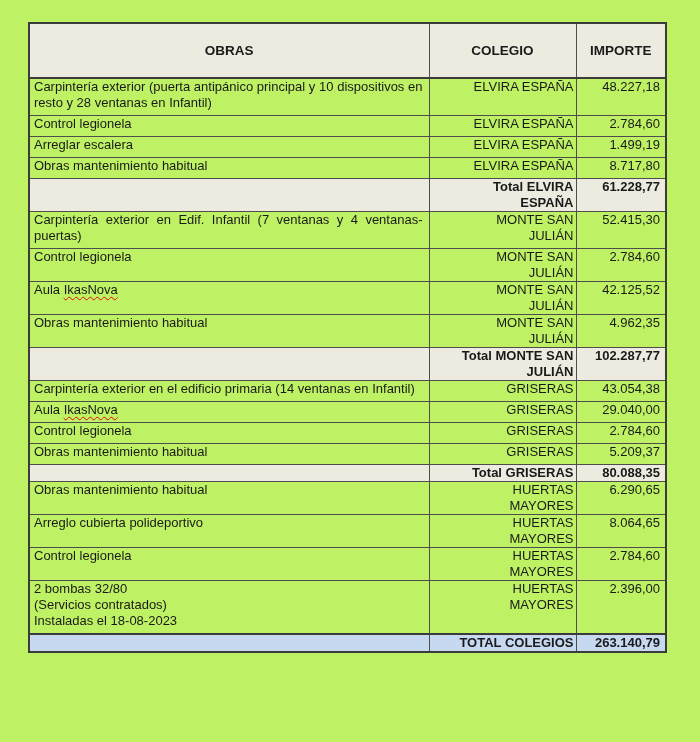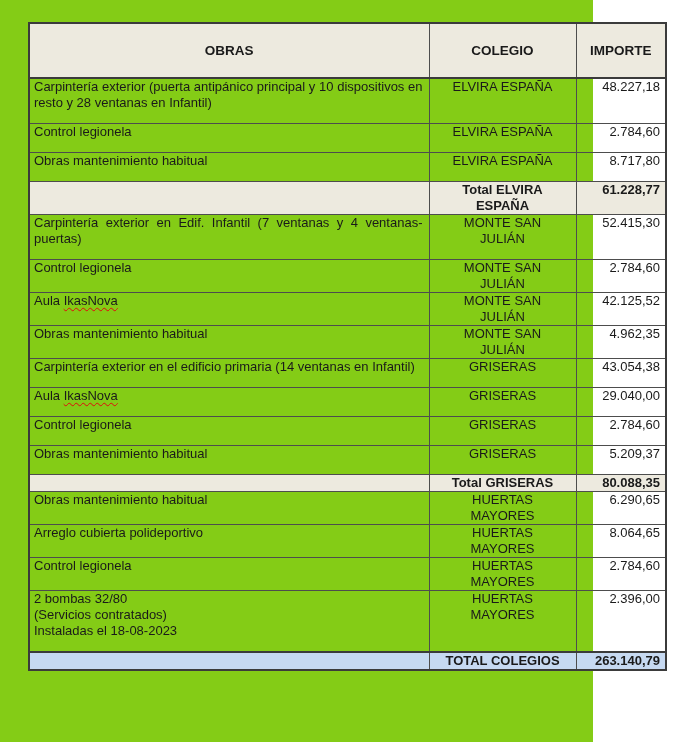--- a/index.html
+++ b/index.html
@@ -12,21 +12,21 @@
     --misspell-c: #e00b0b;
   }
   * { box-sizing: border-box; margin: 0; padding: 0; }
   html, body {
     width: 700px; height: 742px;
     background: #ffffff;
     overflow: hidden;
     font-family: "Liberation Sans", "DejaVu Sans", sans-serif;
     color: var(--text-c);
   }
-  .page { position: relative; width: 593px; height: 742px; background: #84cc16; }
+  .page { position: relative; width: 700px; height: 742px; background: #bef264; }
   table.obras-table {
     position: absolute;
     left: 28px; top: 22px;
     width: 637px;
     border-collapse: collapse;
     table-layout: fixed;
     border: 2px solid var(--outer-c);
     font-size: 13px;
   }
   col.c-obras   { width: 400px; }
@@ -43,25 +43,25 @@
     height: 55px;
     vertical-align: middle;
     text-align: center;
     font-weight: bold;
     font-size: 13.5px;
     background: var(--header-bg);
     border-bottom: 2px solid var(--outer-c);
   }
   td.obras-cell {
     text-align: justify;
-    padding: 0 6px 12px 4px;
+    padding: 0 6px 4px 4px;
     white-space: pre-line;
   }
   td.colegio-cell {
-    text-align: center;
+    text-align: right;
     padding: 0 2px;
     white-space: pre-line;
   }
   td.importe-cell {
     text-align: right;
     padding: 0 5px 0 2px;
   }
   tr.row-subtotal td { background: var(--subtotal-bg); }
   tr.row-subtotal td.colegio-cell,
   tr.row-subtotal td.importe-cell { font-weight: bold; }
@@ -102,20 +102,25 @@
           <td class="obras-cell">Carpintería exterior (puerta antipánico principal y 10 dispositivos en resto y 28 ventanas en Infantil)</td>
           <td class="colegio-cell">ELVIRA ESPAÑA</td>
           <td class="importe-cell">48.227,18</td>
         </tr>
         <tr class="row-data">
           <td class="obras-cell">Control legionela</td>
           <td class="colegio-cell">ELVIRA ESPAÑA</td>
           <td class="importe-cell">2.784,60</td>
         </tr>
         <tr class="row-data">
+          <td class="obras-cell">Arreglar escalera</td>
+          <td class="colegio-cell">ELVIRA ESPAÑA</td>
+          <td class="importe-cell">1.499,19</td>
+        </tr>
+        <tr class="row-data">
           <td class="obras-cell">Obras mantenimiento habitual</td>
           <td class="colegio-cell">ELVIRA ESPAÑA</td>
           <td class="importe-cell">8.717,80</td>
         </tr>
         <tr class="row-subtotal">
           <td class="obras-cell"></td>
           <td class="colegio-cell">Total ELVIRA
 ESPAÑA</td>
           <td class="importe-cell">61.228,77</td>
         </tr>
@@ -136,20 +141,26 @@
           <td class="colegio-cell">MONTE SAN
 JULIÁN</td>
           <td class="importe-cell">42.125,52</td>
         </tr>
         <tr class="row-data">
           <td class="obras-cell">Obras mantenimiento habitual</td>
           <td class="colegio-cell">MONTE SAN
 JULIÁN</td>
           <td class="importe-cell">4.962,35</td>
         </tr>
+        <tr class="row-subtotal">
+          <td class="obras-cell"></td>
+          <td class="colegio-cell">Total MONTE SAN
+JULIÁN</td>
+          <td class="importe-cell">102.287,77</td>
+        </tr>
         <tr class="row-data">
           <td class="obras-cell">Carpintería exterior en el edificio primaria (14 ventanas en Infantil)</td>
           <td class="colegio-cell">GRISERAS</td>
           <td class="importe-cell">43.054,38</td>
         </tr>
         <tr class="row-data">
           <td class="obras-cell">Aula <span class="misspell">IkasNova</span></td>
           <td class="colegio-cell">GRISERAS</td>
           <td class="importe-cell">29.040,00</td>
         </tr>

